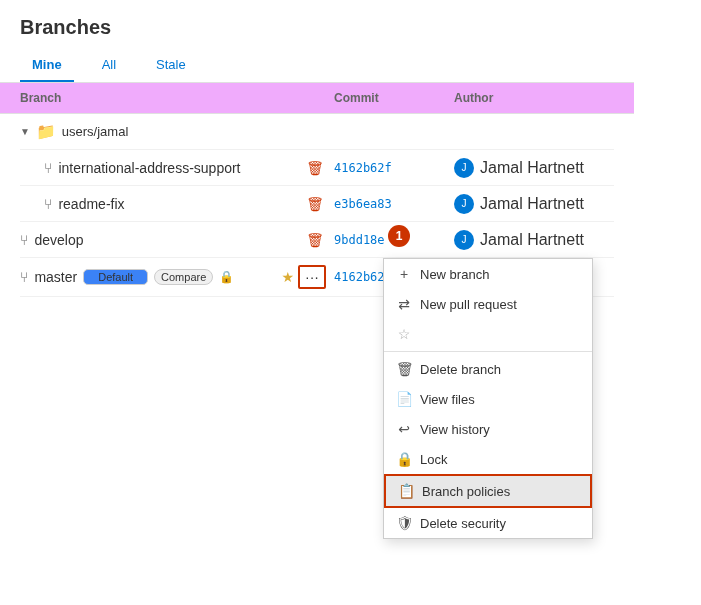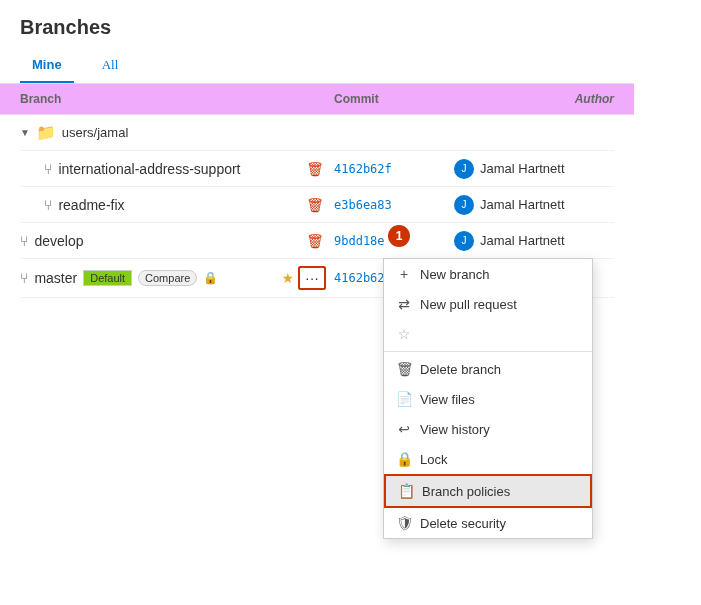--- a/index.html
+++ b/index.html
@@ -6,46 +6,46 @@
     body { font-family: "Segoe UI", Arial, sans-serif; font-size: 13px; color: #333; background: #fff; width: 701px; height: 605px; overflow: hidden; }
     
     .page { width: 634px; height: 605px; background: #fff; position: relative; }
     
     .header { padding: 16px 20px 0 20px; border-bottom: 1px solid #e0e0e0; }
     .page-title { font-size: 20px; font-weight: 600; color: #333; margin-bottom: 10px; }
     
     .tabs { display: flex; gap: 16px; }
     .tab { padding: 8px 12px; cursor: pointer; font-size: 13px; color: #0078d4; border-bottom: 2px solid transparent; text-decoration: none; }
     .tab.active { color: #0078d4; border-bottom: 2px solid #0078d4; font-weight: 600; }
-    .tab:not(.active) { color: #0078d4; border-bottom: 2px solid transparent; font-family: Liberation Serif, serif; }
+    .tab:not(.active) { color: #0078d4; border-bottom: 2px solid transparent; }
     
     .table-header { display: flex; padding: 8px 20px; background: #f0abfc; border-bottom: 1px solid #e0e0e0; font-weight: 600; color: #666; font-size: 12px; }
     .col-branch { flex: 1; }
     .col-commit { width: 120px; text-align: left; }
-    .col-author { width: 160px; text-align: right; font-style: italic; }
+    .col-author { width: 160px; text-align: left; }
     
     .branches-list { padding: 0 20px; }
     
     .group-header { display: flex; align-items: center; padding: 8px 0; gap: 6px; font-size: 13px; color: #333; border-bottom: 1px solid #f0f0f0; }
     .folder-icon { color: #dcad37; font-size: 16px; }
     .chevron-icon { color: #666; font-size: 10px; }
     
     .branch-row { display: flex; align-items: center; padding: 7px 0 7px 24px; border-bottom: 1px solid #f0f0f0; min-height: 36px; }
     .branch-name-section { flex: 1; display: flex; align-items: center; gap: 6px; }
     .branch-icon { color: #666; font-size: 14px; }
     .branch-name { color: #333; font-size: 14px; }
     .delete-icon { color: #cc3300; font-size: 14px; margin-right: 10px; cursor: pointer; }
     .commit-hash { width: 120px; font-family: monospace; color: #0078d4; font-size: 12px; }
     .author-section { width: 160px; display: flex; align-items: center; gap: 6px; }
     .avatar { width: 20px; height: 20px; border-radius: 50%; background: #0078d4; display: flex; align-items: center; justify-content: center; color: white; font-size: 10px; overflow: hidden; }
-    .author-name { font-size: 13px; color: #333; }
+    .author-name { font-size: 16px; color: #333; }
     
     .master-row { display: flex; align-items: center; padding: 7px 0 7px 0; border-bottom: 1px solid #f0f0f0; min-height: 36px; position: relative; }
     .master-name-section { flex: 1; display: flex; align-items: center; gap: 6px; }
-    .badge { background: #84cc16; border: 1px solid #ccc; border-radius: 0; padding: 1px 6px; font-size: 11px; color: #333; }
+    .badge { background: #3b82f6; border: 1px solid #ccc; border-radius: 5px; padding: 1px 14px; font-size: 11px; color: #333; }
     .badge-compare { background: #f0f0f0; border: 1px solid #ccc; border-radius: 8px; padding: 1px 6px; font-size: 11px; color: #333; }
     .lock-icon { color: #666; font-size: 12px; }
     .star-icon { color: #dcad37; font-size: 14px; margin-right: 4px; }
     
     .more-btn { width: 28px; height: 24px; border: 1px solid #ccc; border-radius: 2px; background: #fff; cursor: pointer; display: flex; align-items: center; justify-content: center; color: #333; font-size: 14px; margin-right: 8px; position: relative; }
     
     .step-badge { position: absolute; width: 22px; height: 22px; border-radius: 50%; background: #cc3300; color: #fff; font-size: 12px; font-weight: 700; display: flex; align-items: center; justify-content: center; z-index: 10; }
     .step1 { top: 225px; left: 388px; }
     .step2 { top: 487px; left: 555px; }
     
@@ -66,20 +66,21 @@
 </head>
 <body>
 
 <div class="page">
 
   <div class="header">
     <div class="page-title">Branches</div>
     <div class="tabs">
       <a class="tab active">Mine</a>
       <a class="tab">All</a>
+      <a class="tab">Stale</a>
     </div>
   </div>
 
   <div class="table-header">
     <div class="col-branch">Branch</div>
     <div class="col-commit">Commit</div>
     <div class="col-author">Author</div>
   </div>
 
   <div class="branches-list">

